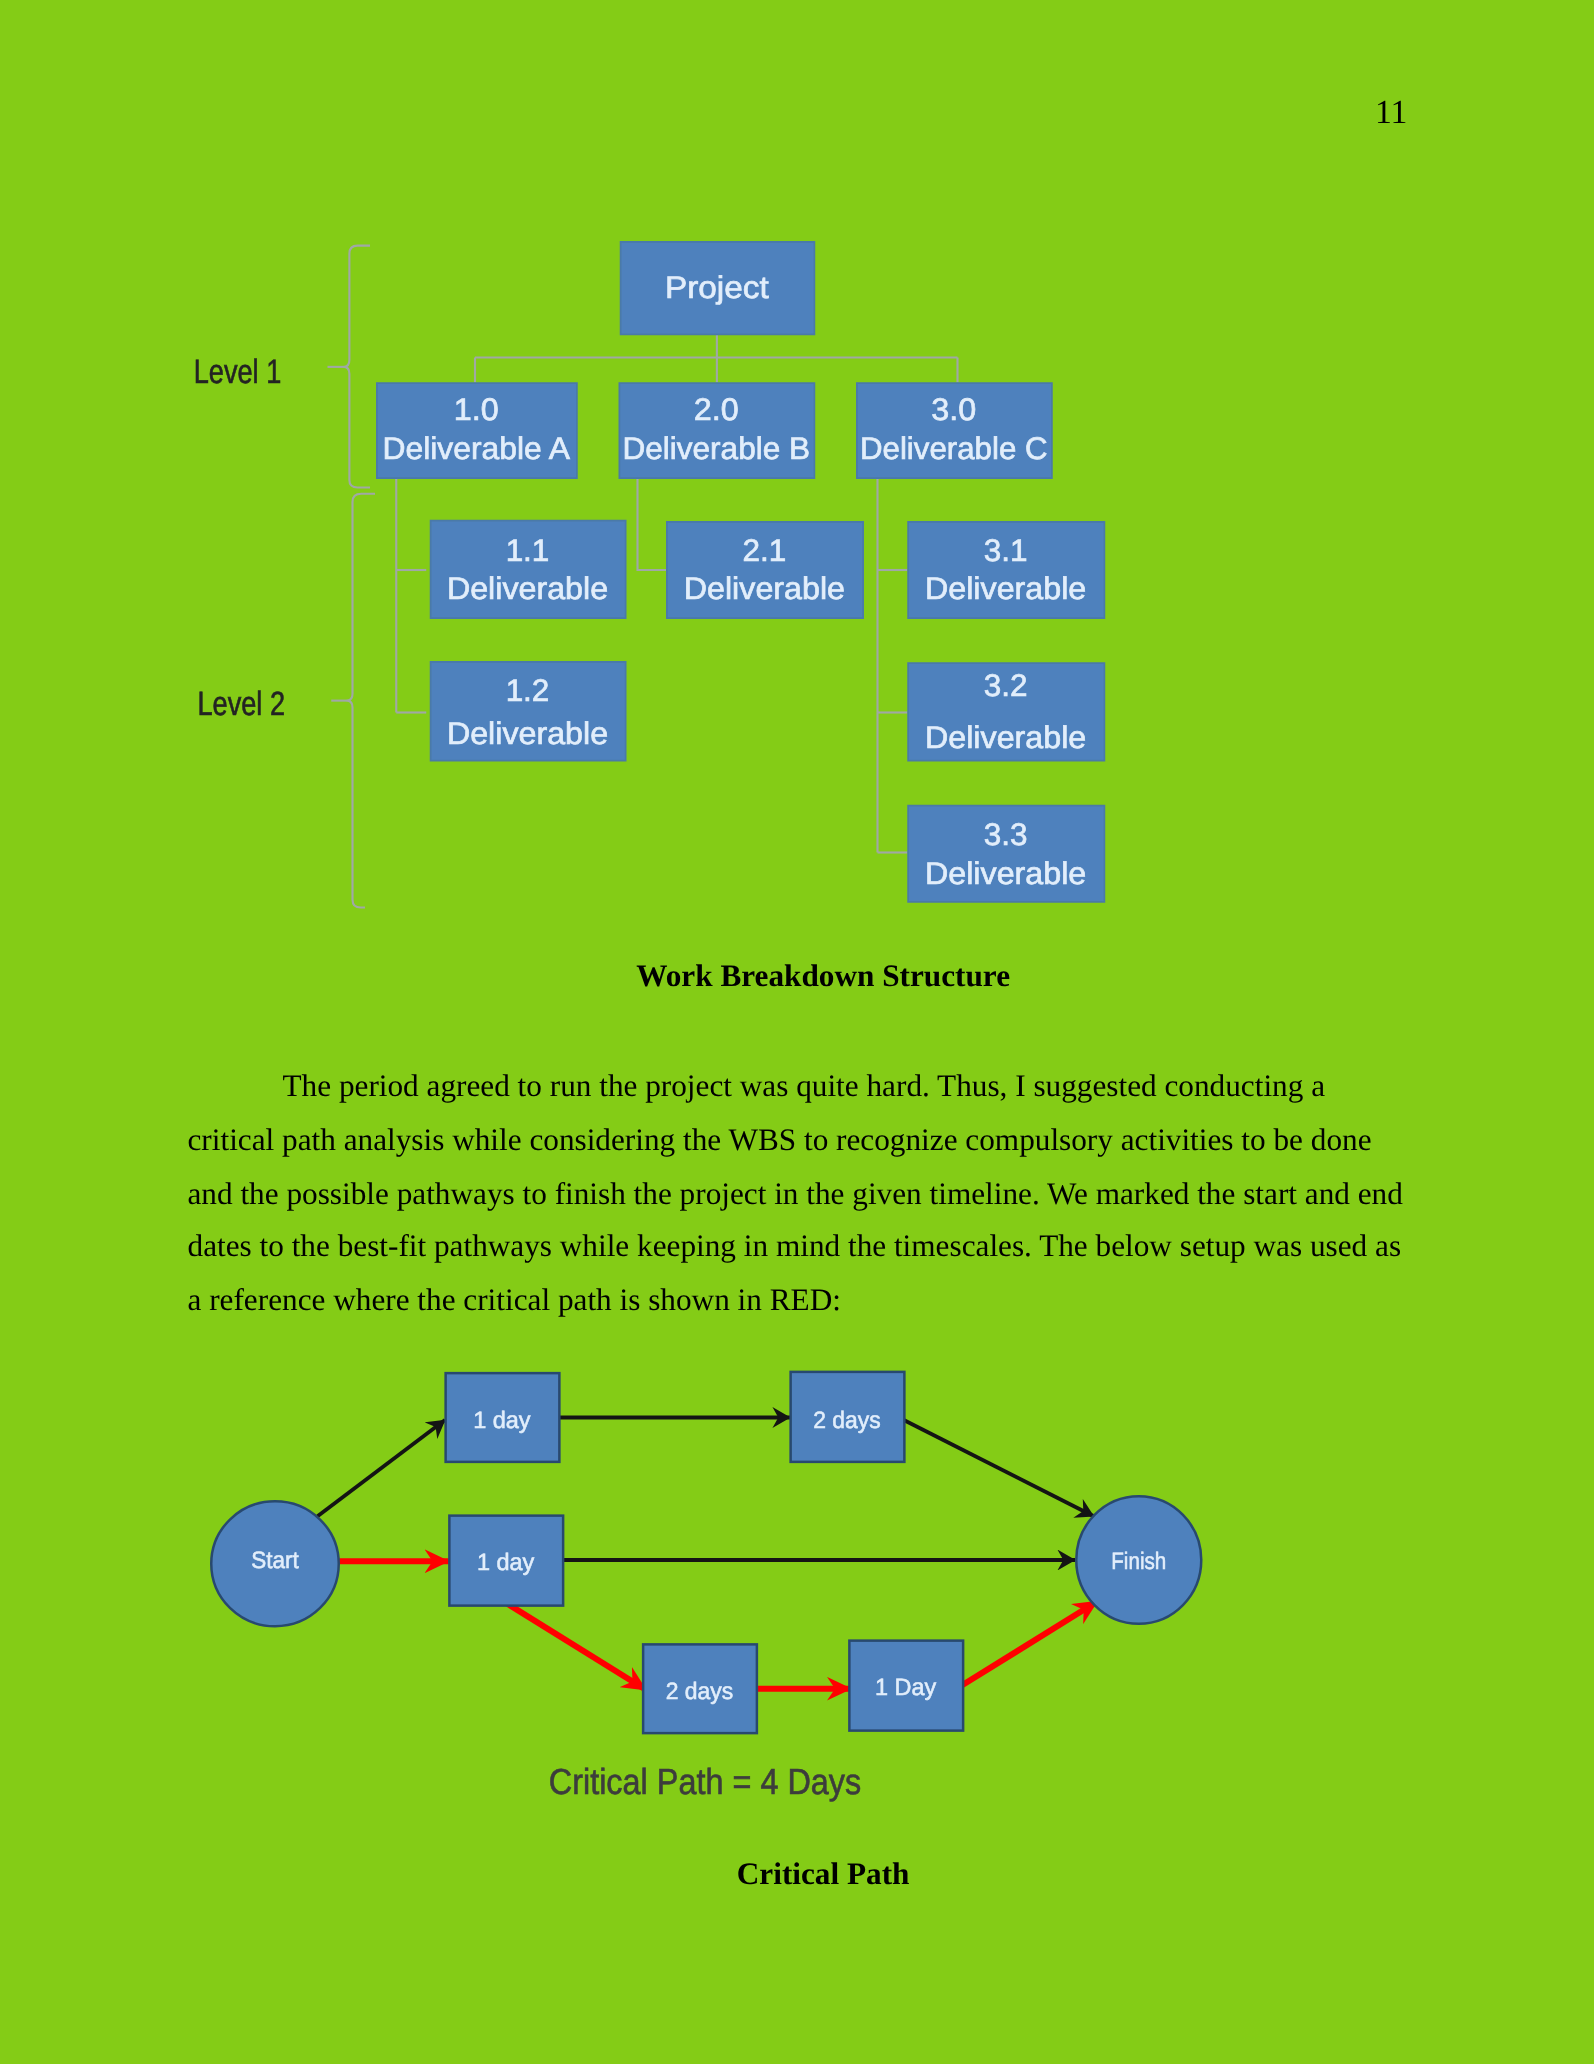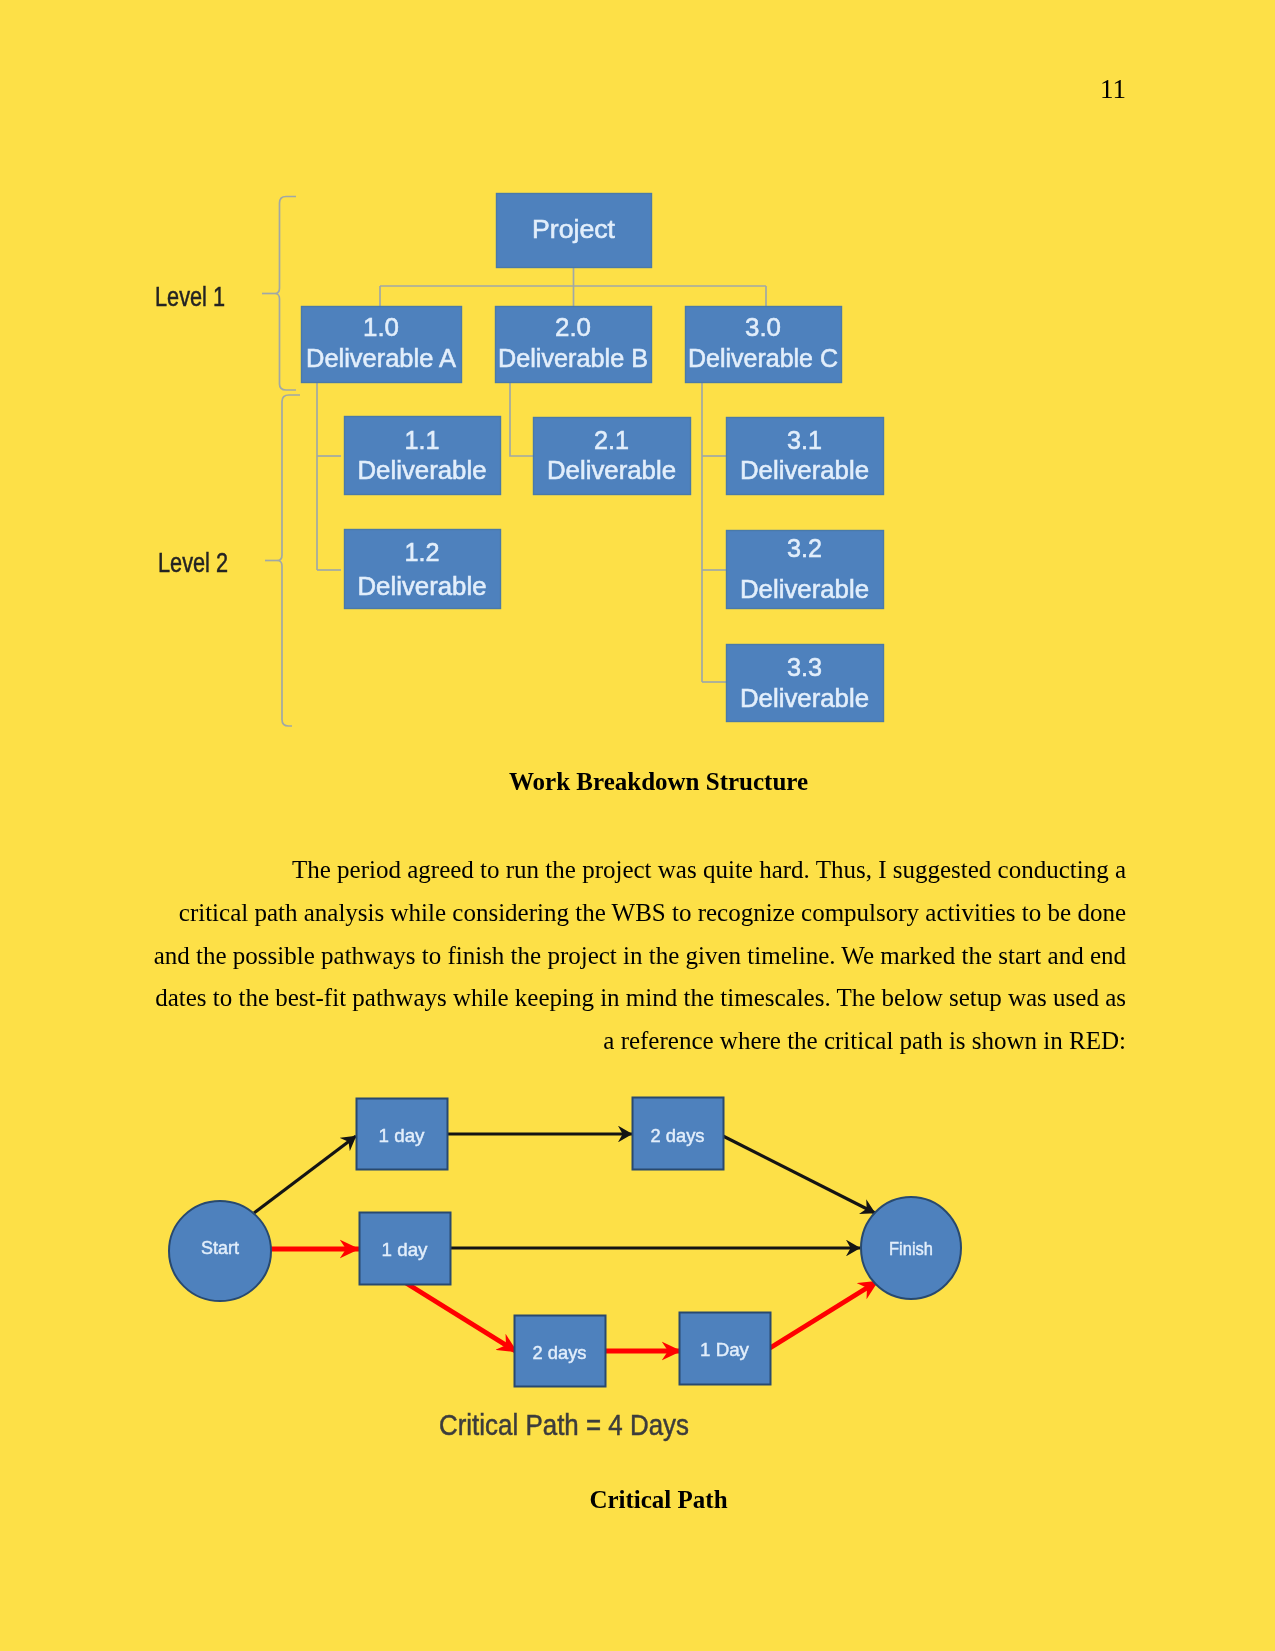--- a/index.html
+++ b/index.html
@@ -1,25 +1,25 @@
 <!DOCTYPE html>
 <html><head>
 <meta charset="utf-8">
 <style>
   html,body{margin:0;padding:0;}
   body{width:1275px;height:1651px;background:#ffffff;
        font-family:"Liberation Serif",serif;position:relative;overflow:hidden;}
-  .page{position:absolute;left:0;top:0;width:1275px;height:1651px;background:#fde047;}
+  .page{position:absolute;left:0;top:0;width:1275px;height:1651px;background:#84cc16;}
   #pagenum{position:absolute;left:1100px;top:75px;font-size:27px;line-height:28px;color:#000;}
   .caption{position:absolute;font-weight:bold;font-size:25px;line-height:28px;color:#000;
            text-align:center;width:1275px;left:0;padding-left:21px;}
   #cap1{top:768px;}
   #cap2{top:1466px;margin-top:20px;}
   #para{position:absolute;left:150px;top:849px;width:976px;font-size:25px;line-height:42.8px;
-        color:#000;text-align:right;text-indent:76px;}
+        color:#000;text-align:left;text-indent:76px;}
   svg{display:block;position:absolute;left:0;top:0;pointer-events:none;overflow:visible;}
   svg [data-interactable="true"]{pointer-events:auto;cursor:default;}
   text.bx{font-family:"Liberation Sans",sans-serif;font-size:25px;fill:#e2eefb;stroke:#e2eefb;stroke-width:0.55;paint-order:stroke fill;}
   text.cx{font-family:"Liberation Sans",sans-serif;font-size:19px;fill:#e2eefb;stroke:#e2eefb;stroke-width:0.45;paint-order:stroke fill;}
   text.lvl{font-family:"Liberation Sans",sans-serif;font-size:27px;fill:#232323;stroke:#232323;stroke-width:0.5;paint-order:stroke fill;}
   text.cpsum{font-family:"Liberation Sans",sans-serif;font-size:29px;fill:#3c3c3c;stroke:#3c3c3c;stroke-width:0.5;paint-order:stroke fill;}
 </style>
 </head>
 <body>
 

